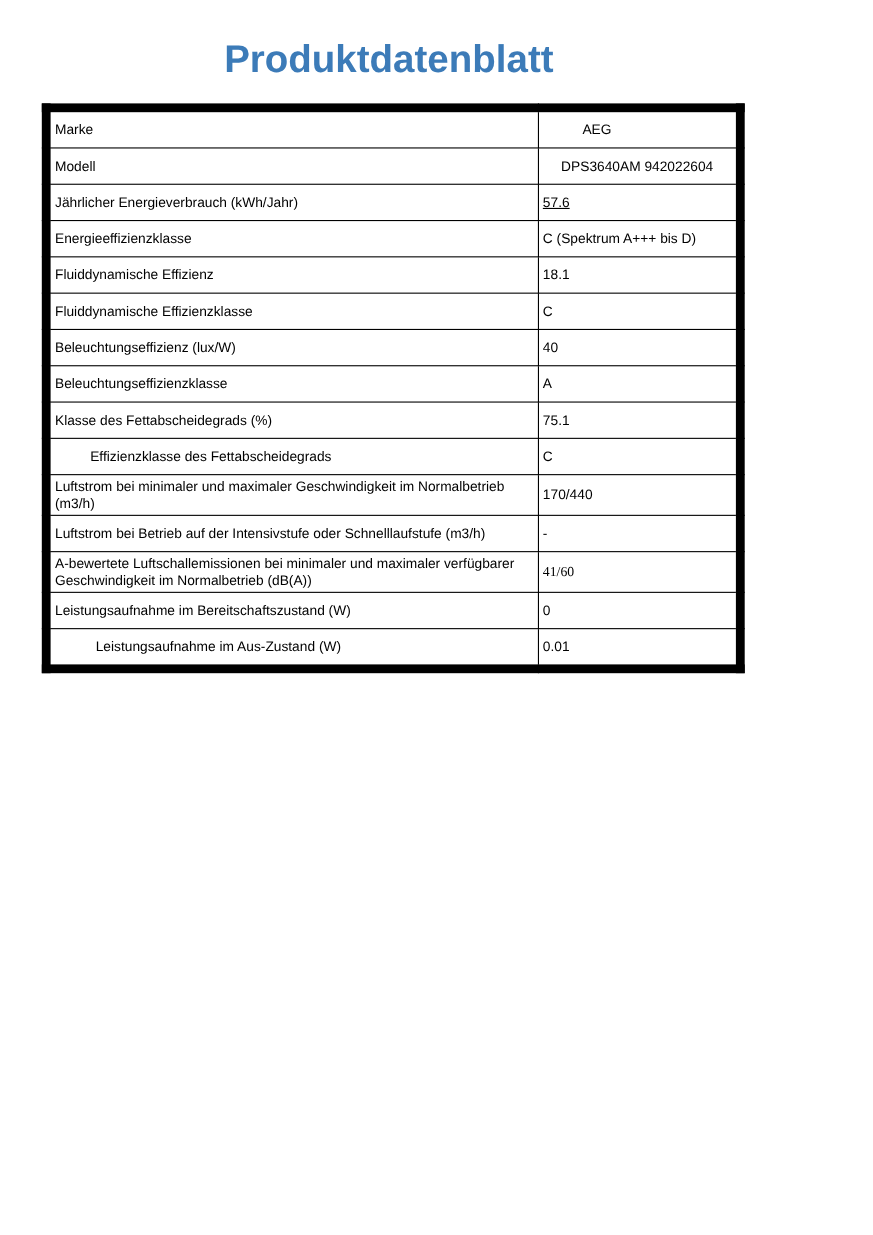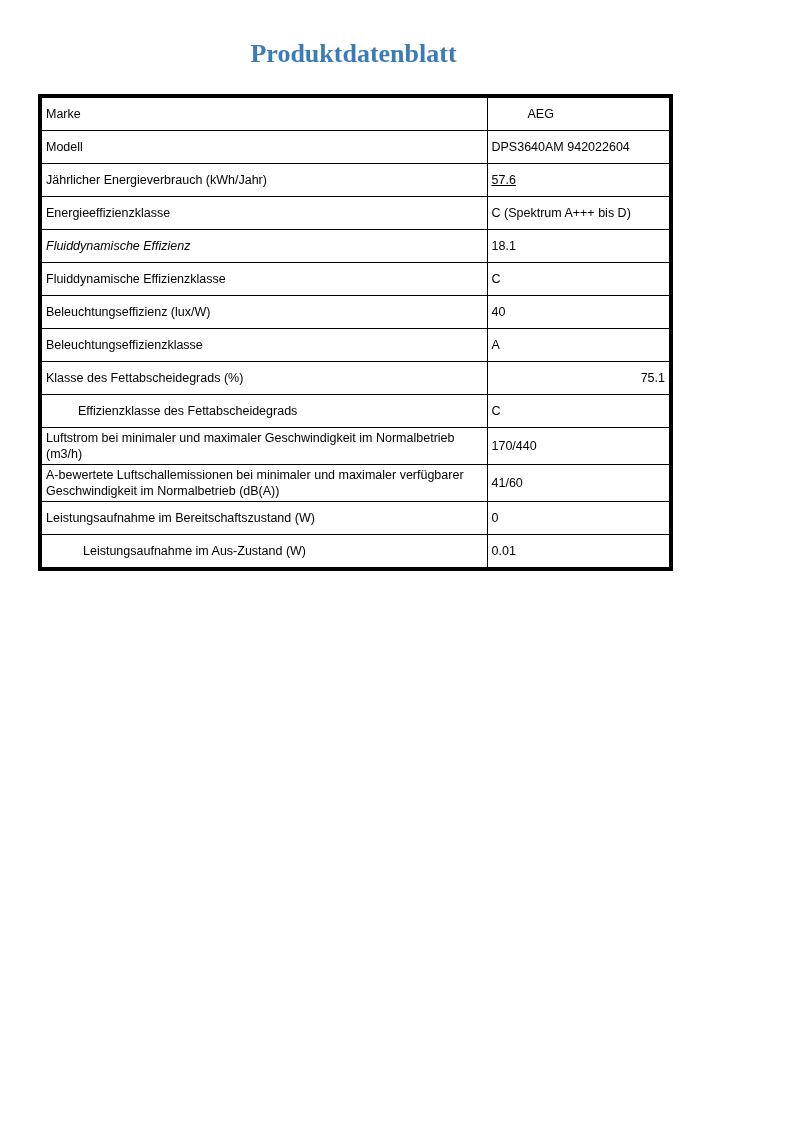--- a/index.html
+++ b/index.html
@@ -22,30 +22,30 @@
     box-sizing: border-box;
     padding-top: 38px;
   }
   .content {
     width: 631px;
     margin-left: 38px;
   }
   h1.doc-title {
     margin: 0 0 24px 0;
     text-align: center;
-    font-size: 26px;
+    font-size: 35px;
     line-height: 32px;
     font-weight: bold;
-    font-family: Liberation Serif, serif;
+    font-family: Liberation Sans, sans-serif;
     letter-spacing: 0px;
   }
   table.spec-table {
     width: 631px;
     border-collapse: collapse;
-    border: 4px solid #c4b5fd;
+    border: 8px solid #c4b5fd;
     table-layout: fixed;
     font-size: 12.5px;
     font-family: "Liberation Sans", "DejaVu Sans", sans-serif;
   }
   table.spec-table td {
     border: 1px solid #000000;
     padding: 2px 4px;
     height: 28px;
     line-height: 16px;
     vertical-align: middle;
@@ -69,63 +69,67 @@
         <col style="width:447px">
         <col style="width:184px">
       </colgroup>
       <tbody>
           <tr>
     <td class="label-cell" style="border-color: rgb(0, 0, 0);">Marke</td>
     <td class="value-cell" style="border-color: rgb(0, 0, 0); padding-left: 40px;">AEG</td>
   </tr>
           <tr>
     <td class="label-cell" style="border-color: rgb(0, 0, 0);">Modell</td>
-    <td class="value-cell" style="border-color: rgb(0, 0, 0);">DPS3640AM 942022604</td>
+    <td class="value-cell" style="border-color: rgb(0, 0, 0); text-align: center;">DPS3640AM 942022604</td>
   </tr>
           <tr>
     <td class="label-cell" style="border-color: rgb(0, 0, 0);">Jährlicher Energieverbrauch (kWh/Jahr)</td>
     <td class="value-cell" style="border-color: rgb(0, 0, 0); text-decoration: underline;">57.6</td>
   </tr>
           <tr>
     <td class="label-cell" style="border-color: rgb(0, 0, 0);">Energieeffizienzklasse</td>
     <td class="value-cell" style="border-color: rgb(0, 0, 0);">C (Spektrum A+++ bis D)</td>
   </tr>
           <tr>
-    <td class="label-cell" style="border-color: rgb(0, 0, 0); font-style: italic;">Fluiddynamische Effizienz</td>
+    <td class="label-cell" style="border-color: rgb(0, 0, 0);">Fluiddynamische Effizienz</td>
     <td class="value-cell" style="border-color: rgb(0, 0, 0);">18.1</td>
   </tr>
           <tr>
     <td class="label-cell" style="border-color: rgb(0, 0, 0);">Fluiddynamische Effizienzklasse</td>
     <td class="value-cell" style="border-color: rgb(0, 0, 0);">C</td>
   </tr>
           <tr>
     <td class="label-cell" style="border-color: rgb(0, 0, 0);">Beleuchtungseffizienz (lux/W)</td>
     <td class="value-cell" style="border-color: rgb(0, 0, 0);">40</td>
   </tr>
           <tr>
     <td class="label-cell" style="border-color: rgb(0, 0, 0);">Beleuchtungseffizienzklasse</td>
     <td class="value-cell" style="border-color: rgb(0, 0, 0);">A</td>
   </tr>
           <tr>
     <td class="label-cell" style="border-color: rgb(0, 0, 0);">Klasse des Fettabscheidegrads (%)</td>
-    <td class="value-cell" style="border-color: rgb(0, 0, 0); text-align: right;">75.1</td>
+    <td class="value-cell" style="border-color: rgb(0, 0, 0);">75.1</td>
   </tr>
           <tr>
     <td class="label-cell" style="border-color: rgb(0, 0, 0); padding-left: 36px;">Effizienzklasse des Fettabscheidegrads</td>
     <td class="value-cell" style="border-color: rgb(0, 0, 0);">C</td>
   </tr>
           <tr>
     <td class="label-cell" style="border-color: rgb(0, 0, 0);">Luftstrom bei minimaler und maximaler Geschwindigkeit im Normalbetrieb
 (m3/h)</td>
     <td class="value-cell" style="border-color: rgb(0, 0, 0);">170/440</td>
   </tr>
           <tr>
+    <td class="label-cell" style="border-color: rgb(0, 0, 0);">Luftstrom bei Betrieb auf der Intensivstufe oder Schnelllaufstufe (m3/h)</td>
+    <td class="value-cell" style="border-color: rgb(0, 0, 0);">-</td>
+  </tr>
+          <tr>
     <td class="label-cell" style="border-color: rgb(0, 0, 0);">A-bewertete Luftschallemissionen bei minimaler und maximaler verfügbarer
 Geschwindigkeit im Normalbetrieb (dB(A))</td>
-    <td class="value-cell" style="border-color: rgb(0, 0, 0);">41/60</td>
+    <td class="value-cell" style="border-color: rgb(0, 0, 0); font-family: Liberation Serif, serif;">41/60</td>
   </tr>
           <tr>
     <td class="label-cell" style="border-color: rgb(0, 0, 0);">Leistungsaufnahme im Bereitschaftszustand (W)</td>
     <td class="value-cell" style="border-color: rgb(0, 0, 0);">0</td>
   </tr>
           <tr>
     <td class="label-cell" style="border-color: rgb(0, 0, 0); padding-left: 41px;">Leistungsaufnahme im Aus-Zustand (W)</td>
     <td class="value-cell" style="border-color: rgb(0, 0, 0);">0.01</td>
   </tr>
         </tbody>

